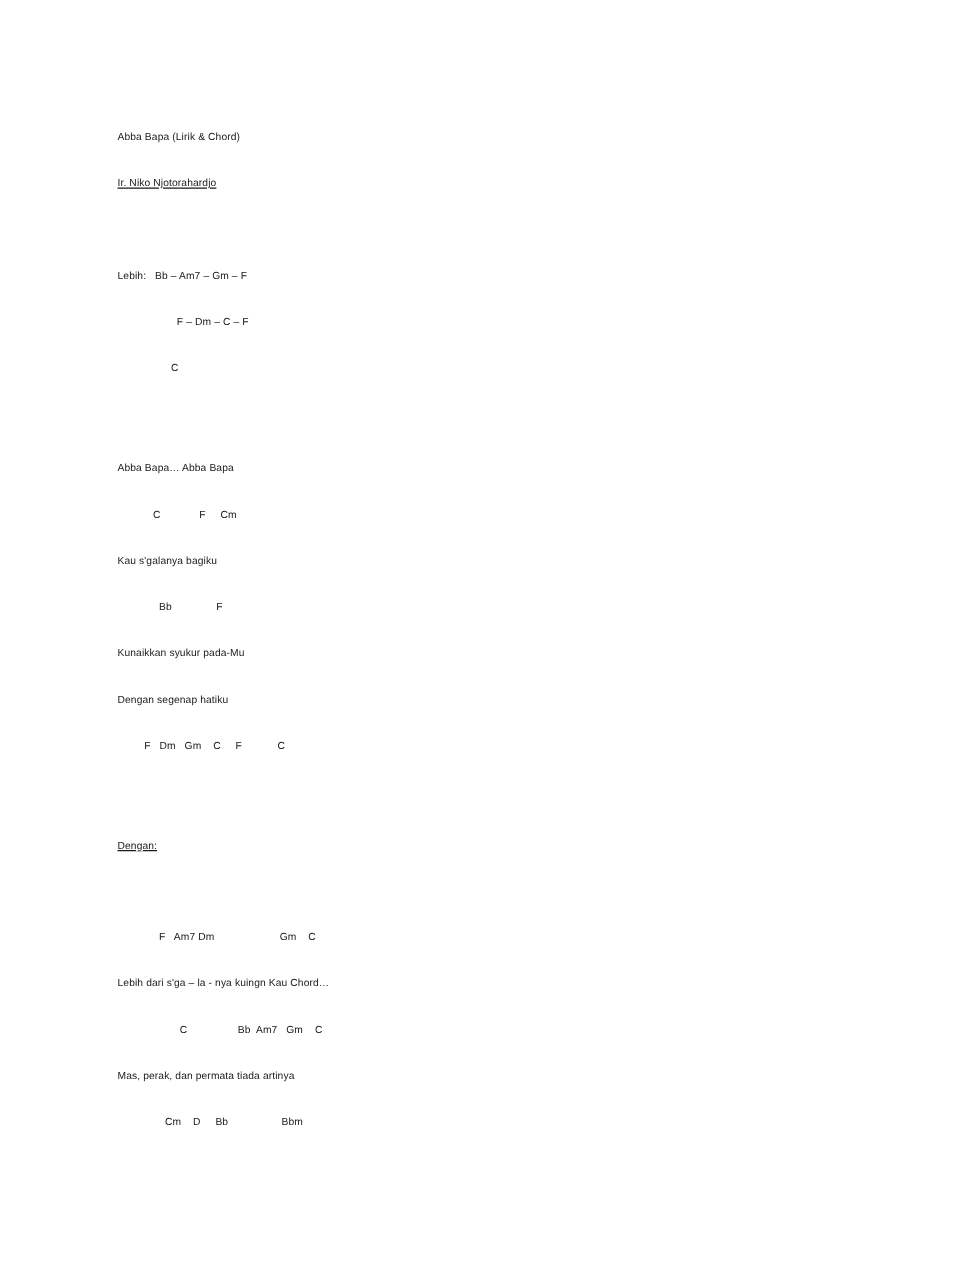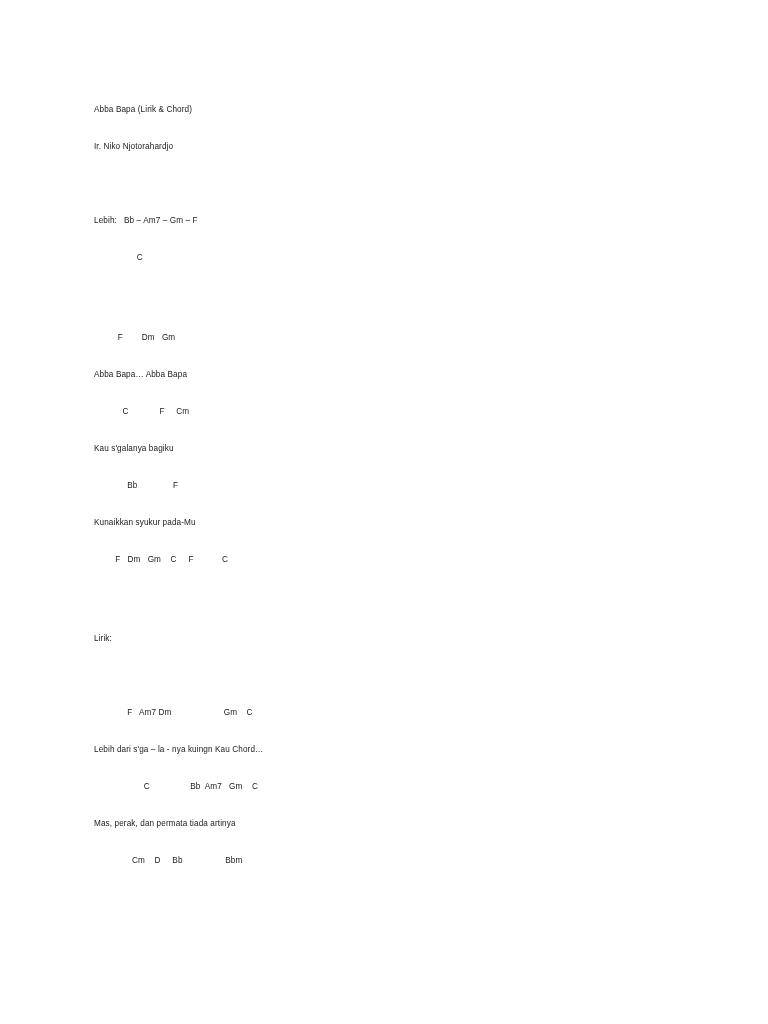--- a/index.html
+++ b/index.html
@@ -31,47 +31,49 @@
   }
   .block {
     margin: 0;
     padding: 0;
   }
   .line {
     white-space: pre;
     min-height: 12.35px;
   }
   .underline {
+    text-decoration: underline;
   }
   .spacer-sm { height: 12px; }
   .spacer-md { height: 18px; }
 </style>
 </head>
 <body>
 
 <div class="page">
   <div class="doc">
 
     
     <div class="block">
       <div class="line">Abba Bapa (Lirik &amp; Chord)</div>
       <div class="line underline">Ir. Niko Njotorahardjo</div>
       <div class="spacer-sm"></div>
       <div class="line">Lebih:   Bb – Am7 – Gm – F</div>
+      <div class="line">                    F – Dm – C – F</div>
       <div class="line">                  C</div>
       <div class="spacer-md"></div>
-      <div class="line">          F        Dm   Gm</div>
       <div class="line">Abba Bapa… Abba Bapa</div>
       <div class="line">            C             F     Cm</div>
       <div class="line">Kau s'galanya bagiku</div>
       <div class="line">              Bb               F</div>
       <div class="line">Kunaikkan syukur pada-Mu</div>
+      <div class="line">Dengan segenap hatiku</div>
       <div class="line">         F   Dm   Gm    C     F            C</div>
       <div class="spacer-md"></div>
-      <div class="line underline">Lirik:</div>
+      <div class="line underline">Dengan:</div>
       <div class="spacer-sm"></div>
       <div class="line">              F   Am7 Dm                      Gm    C</div>
       <div class="line">Lebih dari s'ga – la - nya kuingn Kau Chord…</div>
       <div class="line">                     C                 Bb  Am7   Gm    C</div>
       <div class="line">Mas, perak, dan permata tiada artinya</div>
       <div class="line">                Cm    D     Bb                  Bbm</div>
       
       
       
     </div>

